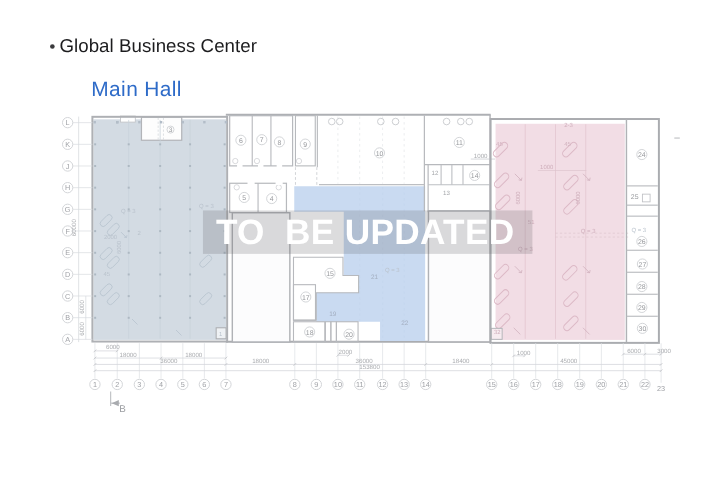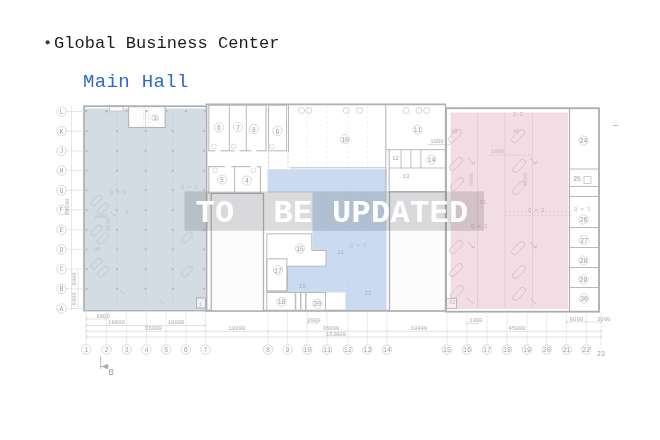--- a/index.html
+++ b/index.html
@@ -1,17 +1,17 @@
 <!DOCTYPE html>
 <html><head>
 <meta charset="utf-8">
 <style>
   html,body{margin:0;padding:0;background:#ffffff;}
   #stage{position:relative;width:660px;height:440px;overflow:hidden;background:#14b8a6;
-         font-family:Liberation Mono, monospace;}
+         font-family:Liberation Sans, sans-serif;}
   svg{position:absolute;left:0;top:0;}
   .dim{font-size:5.6px;fill:#a9abaf;}
   .dimv{font-size:5.6px;fill:#a9abaf;}
   .axis{font-size:6.6px;fill:#9fa1a6;}
   .room{font-size:6.3px;fill:#97999d;}
   .faint{font-size:5.4px;fill:#b9c2cc;}
   .faintp{font-size:5.4px;fill:#cfaebb;}
 </style>
 </head>
 <body>

